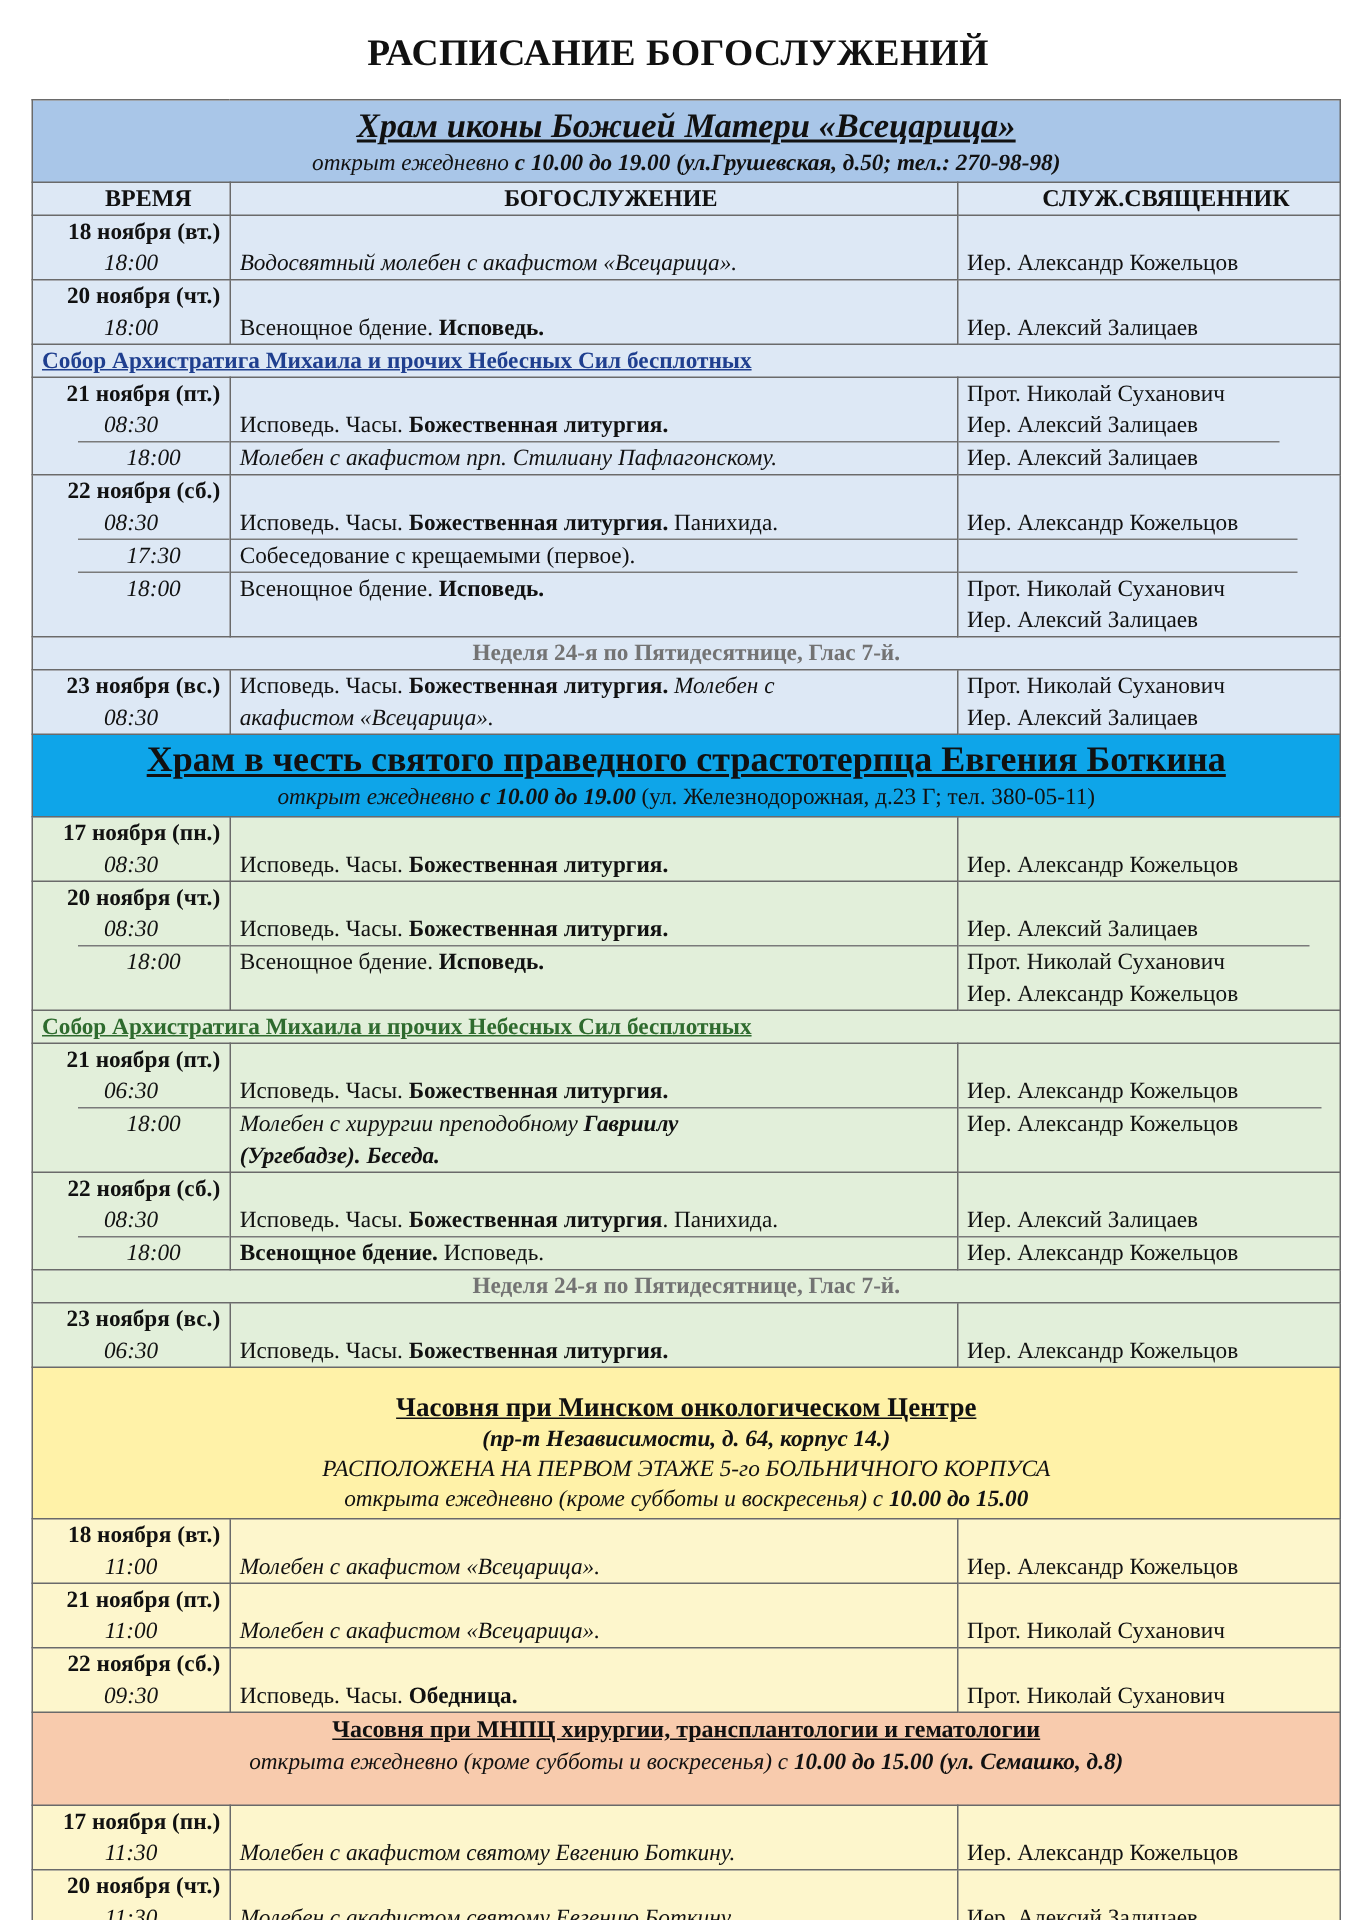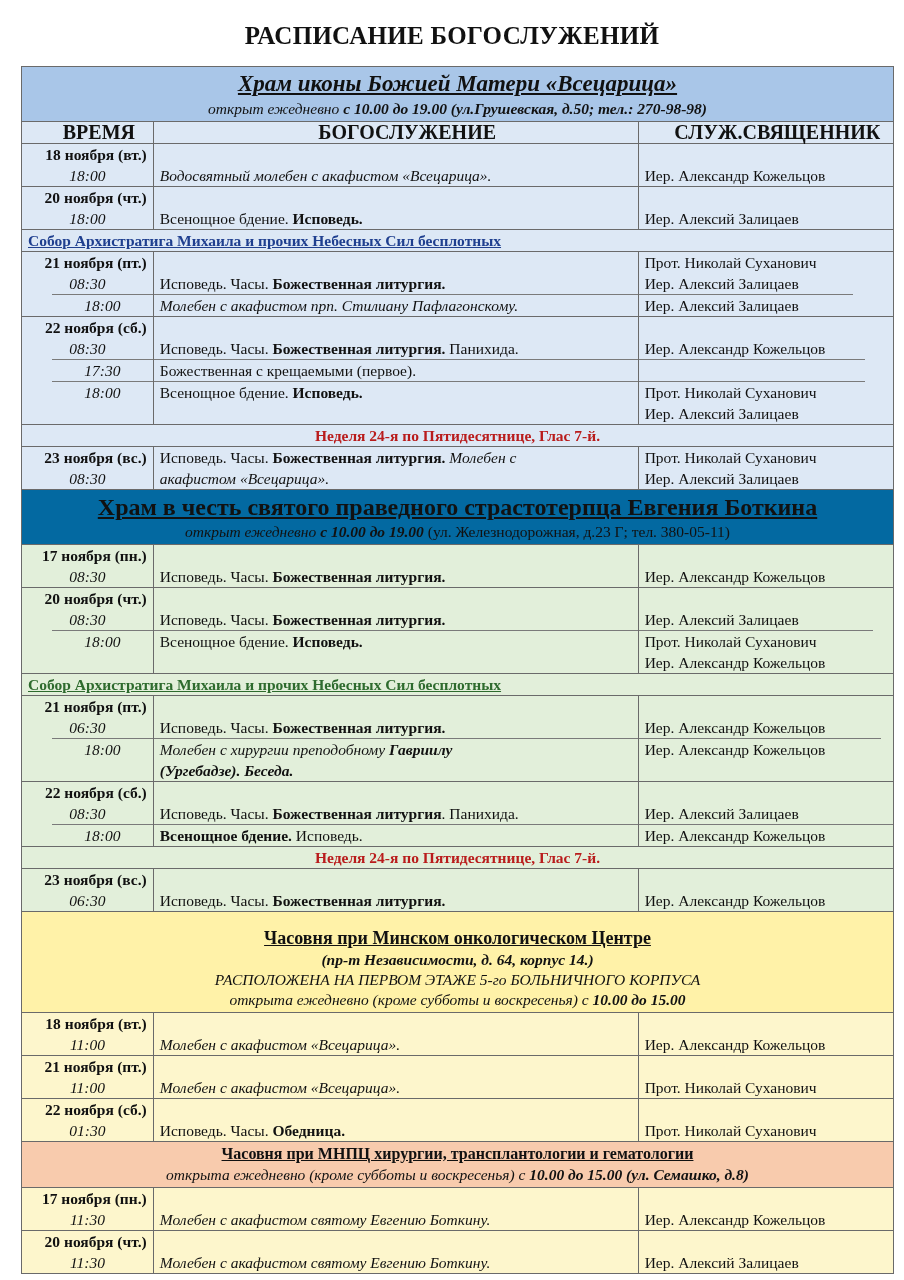--- a/index.html
+++ b/index.html
@@ -3,35 +3,35 @@
 <meta charset="utf-8">
 <style>
   html, body { margin: 0; padding: 0; background: #ffffff; }
   body { width: 904px; height: 1280px; position: relative; font-family: "Liberation Serif", serif; color: #111; overflow: hidden; }
   .page-title { position: absolute; left: 0; top: 22px; width: 904px; text-align: center; font-weight: bold; font-size: 25px; letter-spacing: 0.3px; }
   .sched { position: absolute; left: 21px; top: 66px; width: 873px; border-collapse: collapse; table-layout: fixed; font-size: 15.5px; }
   .sched td { border: 1px solid #6a6a6a; padding: 0 6px; vertical-align: top; line-height: 21px; }
   .col-time { width: 128px; }
   .col-svc { width: 471px; }
   .col-priest { width: 248px; }
-  td.hdr { text-align: center; font-weight: bold; font-size: 20px; padding-left: 29px; }
+  td.hdr { text-align: center; font-weight: bold; font-size: 16px; padding-left: 29px; }
   .church-title { text-align: center; font-weight: bold; text-decoration: underline; line-height: 30px; }
   .church-sub { text-align: center; font-style: italic; line-height: 20px; font-size: 15.5px; }
   .church-sub b { font-style: italic; }
   .feast { font-weight: bold; text-decoration: underline; line-height: 21px; }
-  .week { text-align: center; font-weight: bold; color: #b91c1c; line-height: 21px; }
+  .week { text-align: center; font-weight: bold; color: #737373; line-height: 21px; }
   .date { font-weight: bold; text-align: right; white-space: nowrap; }
   .time { font-style: italic; text-align: center; }
   .line { min-height: 21px; white-space: nowrap; }
   .sep { border-top: 1px solid #7a7a7a; }
   .i { font-style: italic; }
   
   .s1-head { background: #a9c6e8; }
   .s1-row { background: #dde8f5; }
-  .s2-head { background: #0369a1; }
+  .s2-head { background: #0ea5e9; }
   .s2-row { background: #e2efda; }
   .s3-head { background: #fff2a8; }
   .s3-row { background: #fdf6cc; }
   .s4-head { background: #f8cbad; }
   .s4-row { background: #fdf6cc; }
   .t1 { font-size: 23px; font-style: italic; }
   .t2 { font-size: 24px; }
   .t3 { font-size: 18px; line-height: 24px; }
   .t4 { font-size: 16px; line-height: 22px; }
   .feast1 { color: #1f3f8f; }
@@ -113,21 +113,21 @@
     <td style="padding:0;">
       <div class="date" style="padding:0 6px;">22 ноября (сб.)</div>
       <div class="time">08:30</div>
       <div class="time sep" style="margin-left:30px;">17:30</div>
       <div class="time sep" style="margin-left:30px;">18:00</div>
       <div class="line"></div>
     </td>
     <td style="padding:0;">
       <div class="line"></div>
       <div class="line" style="padding:0 6px;"><span>Исповедь. Часы. </span><b>Божественная литургия.</b><span> Панихида.</span></div>
-      <div class="line sep" style="padding:0 6px;">Божественная с крещаемыми (первое).</div>
+      <div class="line sep" style="padding:0 6px;">Собеседование с крещаемыми (первое).</div>
       <div class="line sep" style="padding:0 6px;"><span>Всенощное бдение. </span><b>Исповедь.</b></div>
       <div class="line"></div>
     </td>
     <td style="padding:0;">
       <div class="line"></div>
       <div class="line" style="padding:0 6px;">Иер. Александр Кожельцов</div>
       <div class="line sep" style="margin-right:28px;"></div>
       <div class="line sep" style="padding:0 6px;margin-right:28px;">Прот. Николай Суханович</div>
       <div class="line" style="padding:0 6px;">Иер. Алексий Залицаев</div>
     </td>
@@ -280,34 +280,34 @@
           <div class="line i">Молебен с акафистом «Всецарица».</div>
         </td>
     <td>
           <div class="line"></div>
           <div class="line">Прот. Николай Суханович</div>
         </td>
   </tr>
   <tr class="s3-row">
     <td>
           <div class="date">22 ноября (сб.)</div>
-          <div class="time">01:30</div>
+          <div class="time">09:30</div>
         </td>
     <td>
           <div class="line"></div>
           <div class="line"><span>Исповедь. Часы. </span><b>Обедница.</b></div>
         </td>
     <td>
           <div class="line"></div>
           <div class="line">Прот. Николай Суханович</div>
         </td>
   </tr>
 
   <tr class="s4-head">
-    <td colspan="3" style="padding-top:1px;padding-bottom:2px;">
+    <td colspan="3" style="padding-top:1px;padding-bottom:18px;">
       <div class="church-title t4">Часовня при МНПЦ хирургии, трансплантологии и гематологии</div>
       <div class="church-sub"><span>открыта ежедневно (кроме субботы и воскресенья) с </span><b>10.00 до 15.00 (ул. Семашко, д.8)</b></div>
     </td>
   </tr>
   <tr class="s4-row">
     <td>
           <div class="date">17 ноября (пн.)</div>
           <div class="time">11:30</div>
         </td>
     <td>

